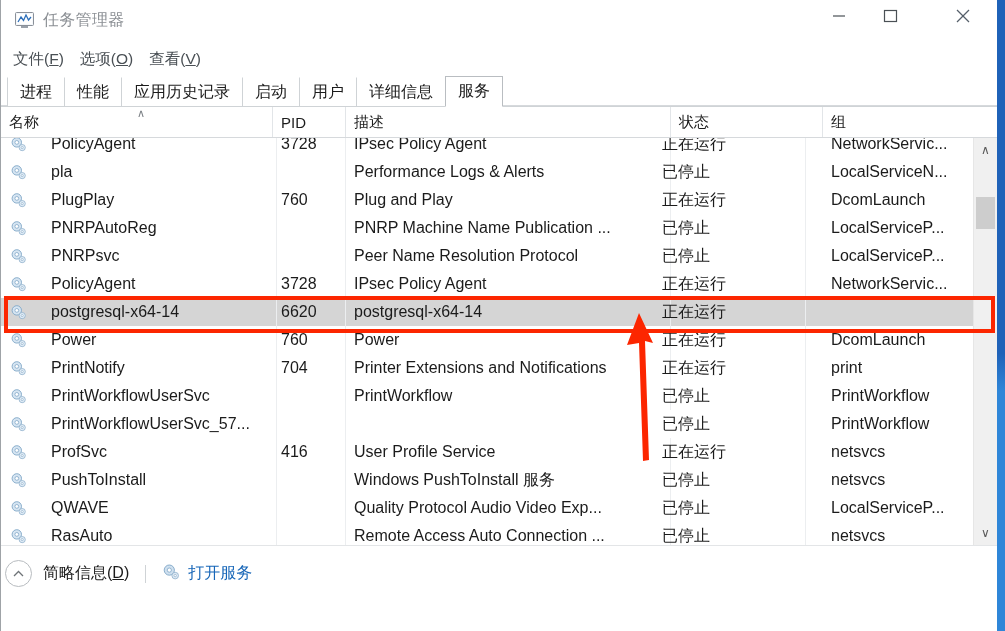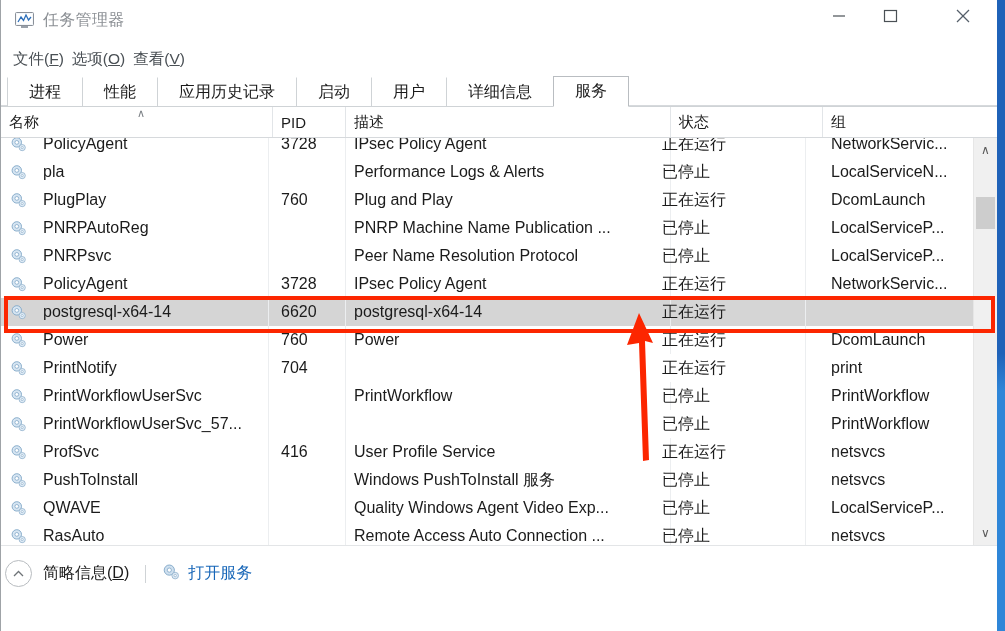--- a/index.html
+++ b/index.html
@@ -72,21 +72,21 @@
   #btn-min  { left: 815px; }
   #btn-max  { left: 867px; }
   #btn-close{ left: 939px; }
 
   
   #menubar {
     height: 30px;
     padding-left: 12px;
     display: flex;
     align-items: center;
-    gap: 8px;
+    gap: 16px;
     background: #ffffff;
   }
   .menu-item {
     font-size: 15.5px;
     color: #4a5055;
     white-space: nowrap;
   }
   .menu-item u { text-decoration: underline; }
 
   
@@ -102,21 +102,21 @@
   #tabstrip::after {
     content: "";
     position: absolute;
     left: 0; right: 0; bottom: 0;
     height: 1px;
     background: #d6d9dc;
   }
   .tab {
     position: relative;
     height: 29px;
-    padding: 0 21px;
+    padding: 0 12px;
     display: flex;
     align-items: center;
     font-size: 16px;
     color: #1b1b1b;
     background: #ffffff;
     border-left: 1px solid #cfd3d6;
     border-right: 1px solid #cfd3d6;
     border-top: 1px solid #ffffff;
     box-sizing: border-box;
     white-space: nowrap;
@@ -199,21 +199,21 @@
     top: 0;
     height: 28px;
     display: flex;
     align-items: center;
     font-size: 16px;
     color: #1b1b1b;
     box-sizing: border-box;
     overflow: hidden;
     white-space: nowrap;
   }
-  .c-name { left: 8px;   width: 260px; padding-left: 34px; border-right: 1px solid #eceef0; }
+  .c-name { left: 16px;   width: 260px; padding-left: 34px; border-right: 1px solid #eceef0; }
   .c-pid  { left: 272px; width: 73px; padding-left: 8px;  border-right: 1px solid #eceef0; }
   .c-desc { left: 345px; width: 325px; padding-left: 8px; border-right: 1px solid #eceef0; }
   .c-stat { left: 653px; width: 152px; padding-left: 8px; border-right: 1px solid #eceef0; }
   .c-grp  { left: 822px; width: 150px; padding-left: 8px; }
 
   .svc-icon {
     position: absolute;
     left: 9px;
     top: 6px;
     width: 17px; height: 16px;
@@ -491,20 +491,21 @@
           </div>
           <div class="row">
             <span class="svc-icon"><svg width="17" height="16" viewBox="0 0 17 16">
       <circle cx="6.8" cy="6.4" r="4.7" fill="#d6e5f2" stroke="#7fa6c6" stroke-width="0.9"></circle>
       <circle cx="6.8" cy="6.4" r="1.9" fill="#ffffff" stroke="#7fa6c6" stroke-width="0.8"></circle>
       <circle cx="12.2" cy="11.6" r="3.1" fill="#e3eef7" stroke="#8fb0cc" stroke-width="0.8"></circle>
       <circle cx="12.2" cy="11.6" r="1.1" fill="#ffffff" stroke="#8fb0cc" stroke-width="0.7"></circle>
     </svg></span>
             <div class="cell c-name">PrintNotify</div>
             <div class="cell c-pid">704</div>
+            <div class="cell c-desc">Printer Extensions and Notifications</div>
             <div class="cell c-stat">正在运行</div>
             <div class="cell c-grp">print</div>
           </div>
           <div class="row">
             <span class="svc-icon"><svg width="17" height="16" viewBox="0 0 17 16">
       <circle cx="6.8" cy="6.4" r="4.7" fill="#d6e5f2" stroke="#7fa6c6" stroke-width="0.9"></circle>
       <circle cx="6.8" cy="6.4" r="1.9" fill="#ffffff" stroke="#7fa6c6" stroke-width="0.8"></circle>
       <circle cx="12.2" cy="11.6" r="3.1" fill="#e3eef7" stroke="#8fb0cc" stroke-width="0.8"></circle>
       <circle cx="12.2" cy="11.6" r="1.1" fill="#ffffff" stroke="#8fb0cc" stroke-width="0.7"></circle>
     </svg></span>
@@ -554,21 +555,21 @@
           </div>
           <div class="row">
             <span class="svc-icon"><svg width="17" height="16" viewBox="0 0 17 16">
       <circle cx="6.8" cy="6.4" r="4.7" fill="#d6e5f2" stroke="#7fa6c6" stroke-width="0.9"></circle>
       <circle cx="6.8" cy="6.4" r="1.9" fill="#ffffff" stroke="#7fa6c6" stroke-width="0.8"></circle>
       <circle cx="12.2" cy="11.6" r="3.1" fill="#e3eef7" stroke="#8fb0cc" stroke-width="0.8"></circle>
       <circle cx="12.2" cy="11.6" r="1.1" fill="#ffffff" stroke="#8fb0cc" stroke-width="0.7"></circle>
     </svg></span>
             <div class="cell c-name">QWAVE</div>
             <div class="cell c-pid"></div>
-            <div class="cell c-desc">Quality Windows Agent Video Exp...</div>
+            <div class="cell c-desc">Quality Protocol Audio Video Exp...</div>
             <div class="cell c-stat">已停止</div>
             <div class="cell c-grp">LocalServiceP...</div>
           </div>
           <div class="row">
             <span class="svc-icon"><svg width="17" height="16" viewBox="0 0 17 16">
       <circle cx="6.8" cy="6.4" r="4.7" fill="#d6e5f2" stroke="#7fa6c6" stroke-width="0.9"></circle>
       <circle cx="6.8" cy="6.4" r="1.9" fill="#ffffff" stroke="#7fa6c6" stroke-width="0.8"></circle>
       <circle cx="12.2" cy="11.6" r="3.1" fill="#e3eef7" stroke="#8fb0cc" stroke-width="0.8"></circle>
       <circle cx="12.2" cy="11.6" r="1.1" fill="#ffffff" stroke="#8fb0cc" stroke-width="0.7"></circle>
     </svg></span>

